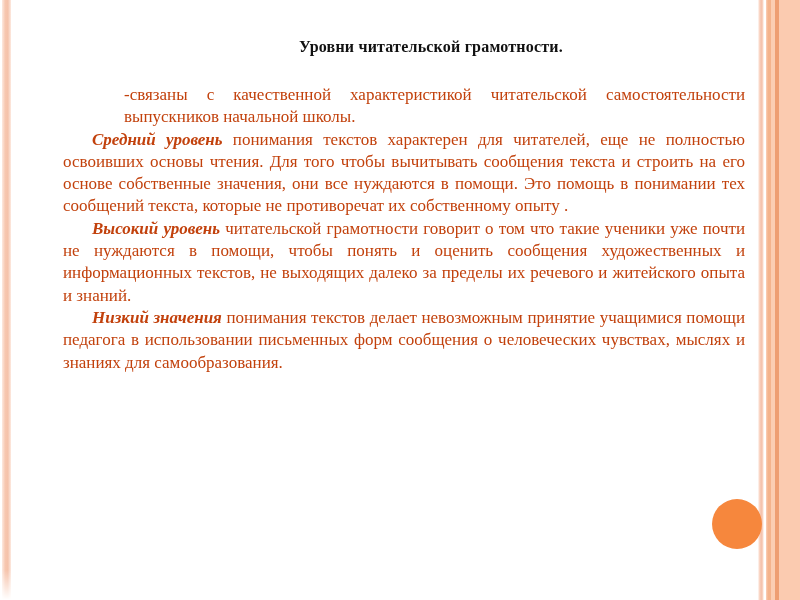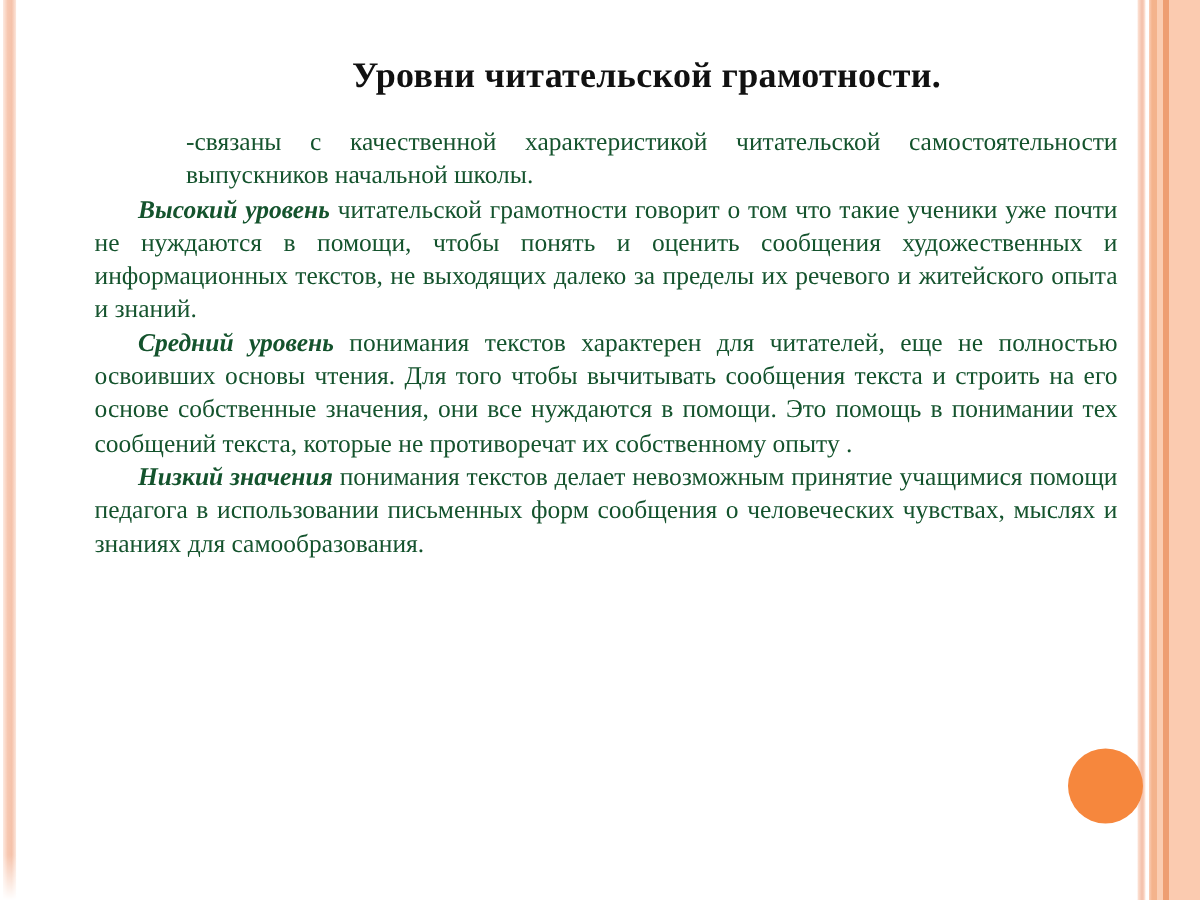--- a/index.html
+++ b/index.html
@@ -57,32 +57,32 @@
     background: #f6873d;
   }
 
   .title {
     position: absolute;
     left: 90px;
     top: 38px;
     width: 682px;
     margin: 0;
     text-align: center;
-    font-size: 24px;
+    font-size: 16px;
     font-weight: bold;
     color: #111111;
     letter-spacing: 0.2px;
   }
 
   .content {
     position: absolute;
     left: 63px;
     top: 84px;
     width: 682px;
-    color: #14532d;
+    color: #c2410c;
     font-size: 17px;
     line-height: 22.3px;
     text-align: justify;
   }
   .para { margin: 0; }
   .para.block-indent { margin-left: 61px; }
   .para.indent { text-indent: 29px; }
   .lead {
     font-weight: bold;
     font-style: italic;
@@ -96,20 +96,20 @@
   <div class="stripe-left"></div>
   <div class="band-right"></div>
   <div class="circle"></div>
 
   <h1 class="title">Уровни читательской грамотности.</h1>
 
   <div class="content">
 
     <p class="para block-indent"><span class="lead"></span><span>-связаны с качественной характеристикой читательской самостоятельности выпускников начальной школы.</span></p>
 
+    <p class="para indent"><span class="lead">Средний уровень</span><span> понимания текстов характерен для читателей, еще не полностью освоивших основы чтения. Для того чтобы вычитывать сообщения текста и строить на его основе собственные значения, они все нуждаются в помощи. Это помощь в понимании тех сообщений текста, которые не противоречат их собственному опыту .</span></p>
+
     <p class="para indent"><span class="lead">Высокий уровень</span><span> читательской грамотности говорит о том что такие ученики уже почти не нуждаются в помощи, чтобы понять и оценить сообщения художественных и информационных текстов, не выходящих далеко за пределы их речевого и житейского опыта и знаний.</span></p>
-
-    <p class="para indent"><span class="lead">Средний уровень</span><span> понимания текстов характерен для читателей, еще не полностью освоивших основы чтения. Для того чтобы вычитывать сообщения текста и строить на его основе собственные значения, они все нуждаются в помощи. Это помощь в понимании тех сообщений текста, которые не противоречат их собственному опыту .</span></p>
 
     <p class="para indent"><span class="lead">Низкий значения</span><span> понимания текстов делает невозможным принятие учащимися помощи педагога в использовании письменных форм сообщения о человеческих чувствах, мыслях и знаниях для самообразования.</span></p>
 
   </div>
 </div>
 
 </body></html>

